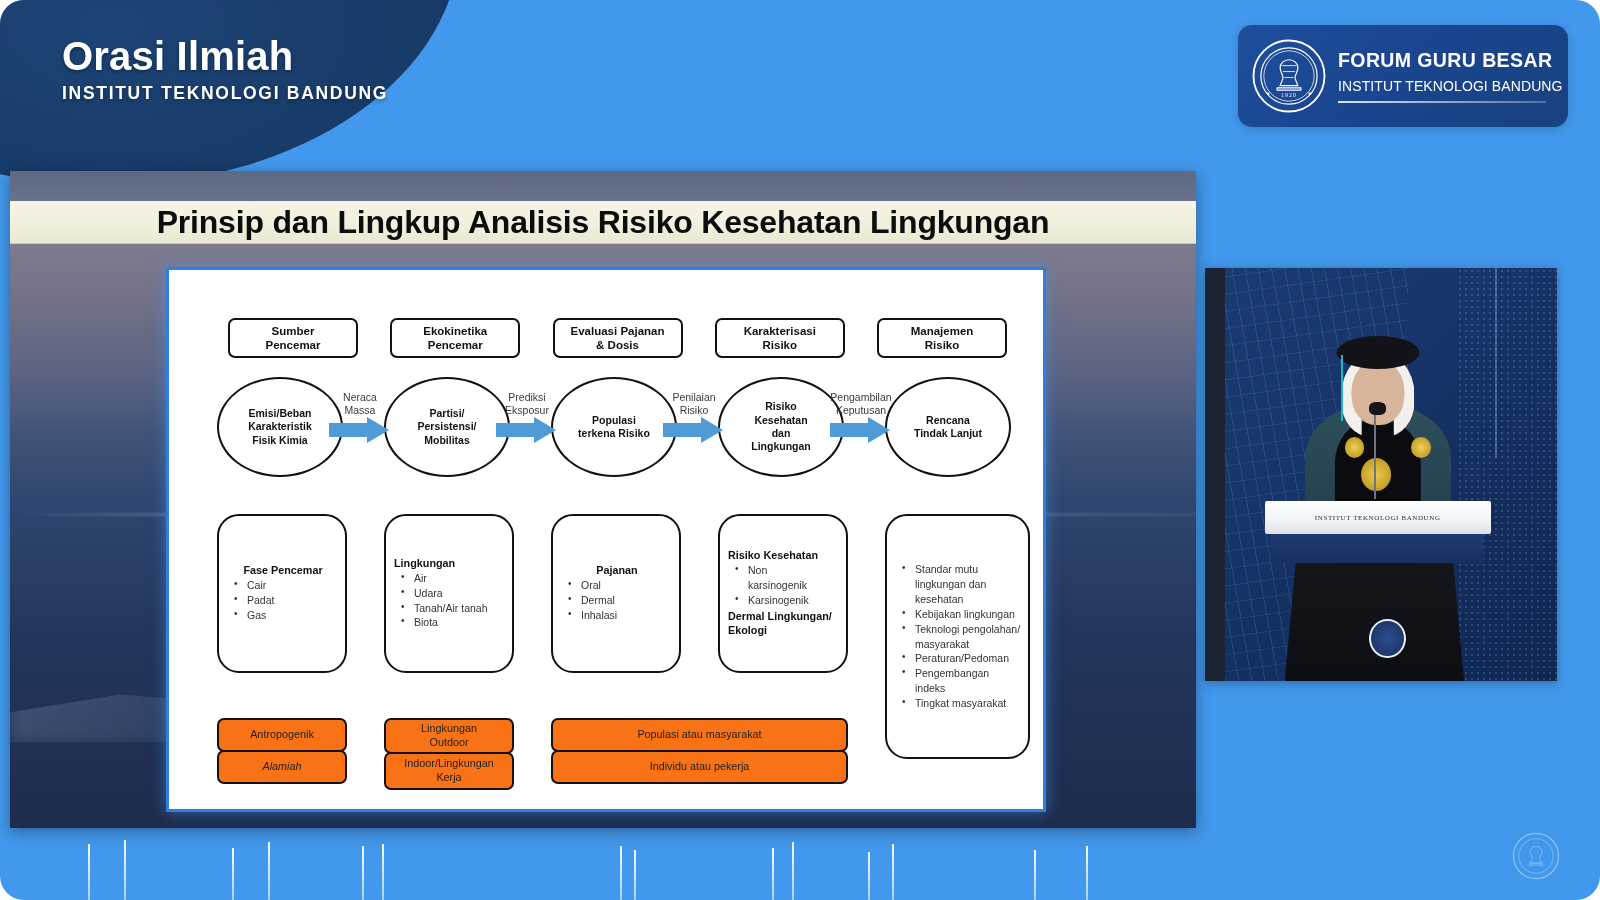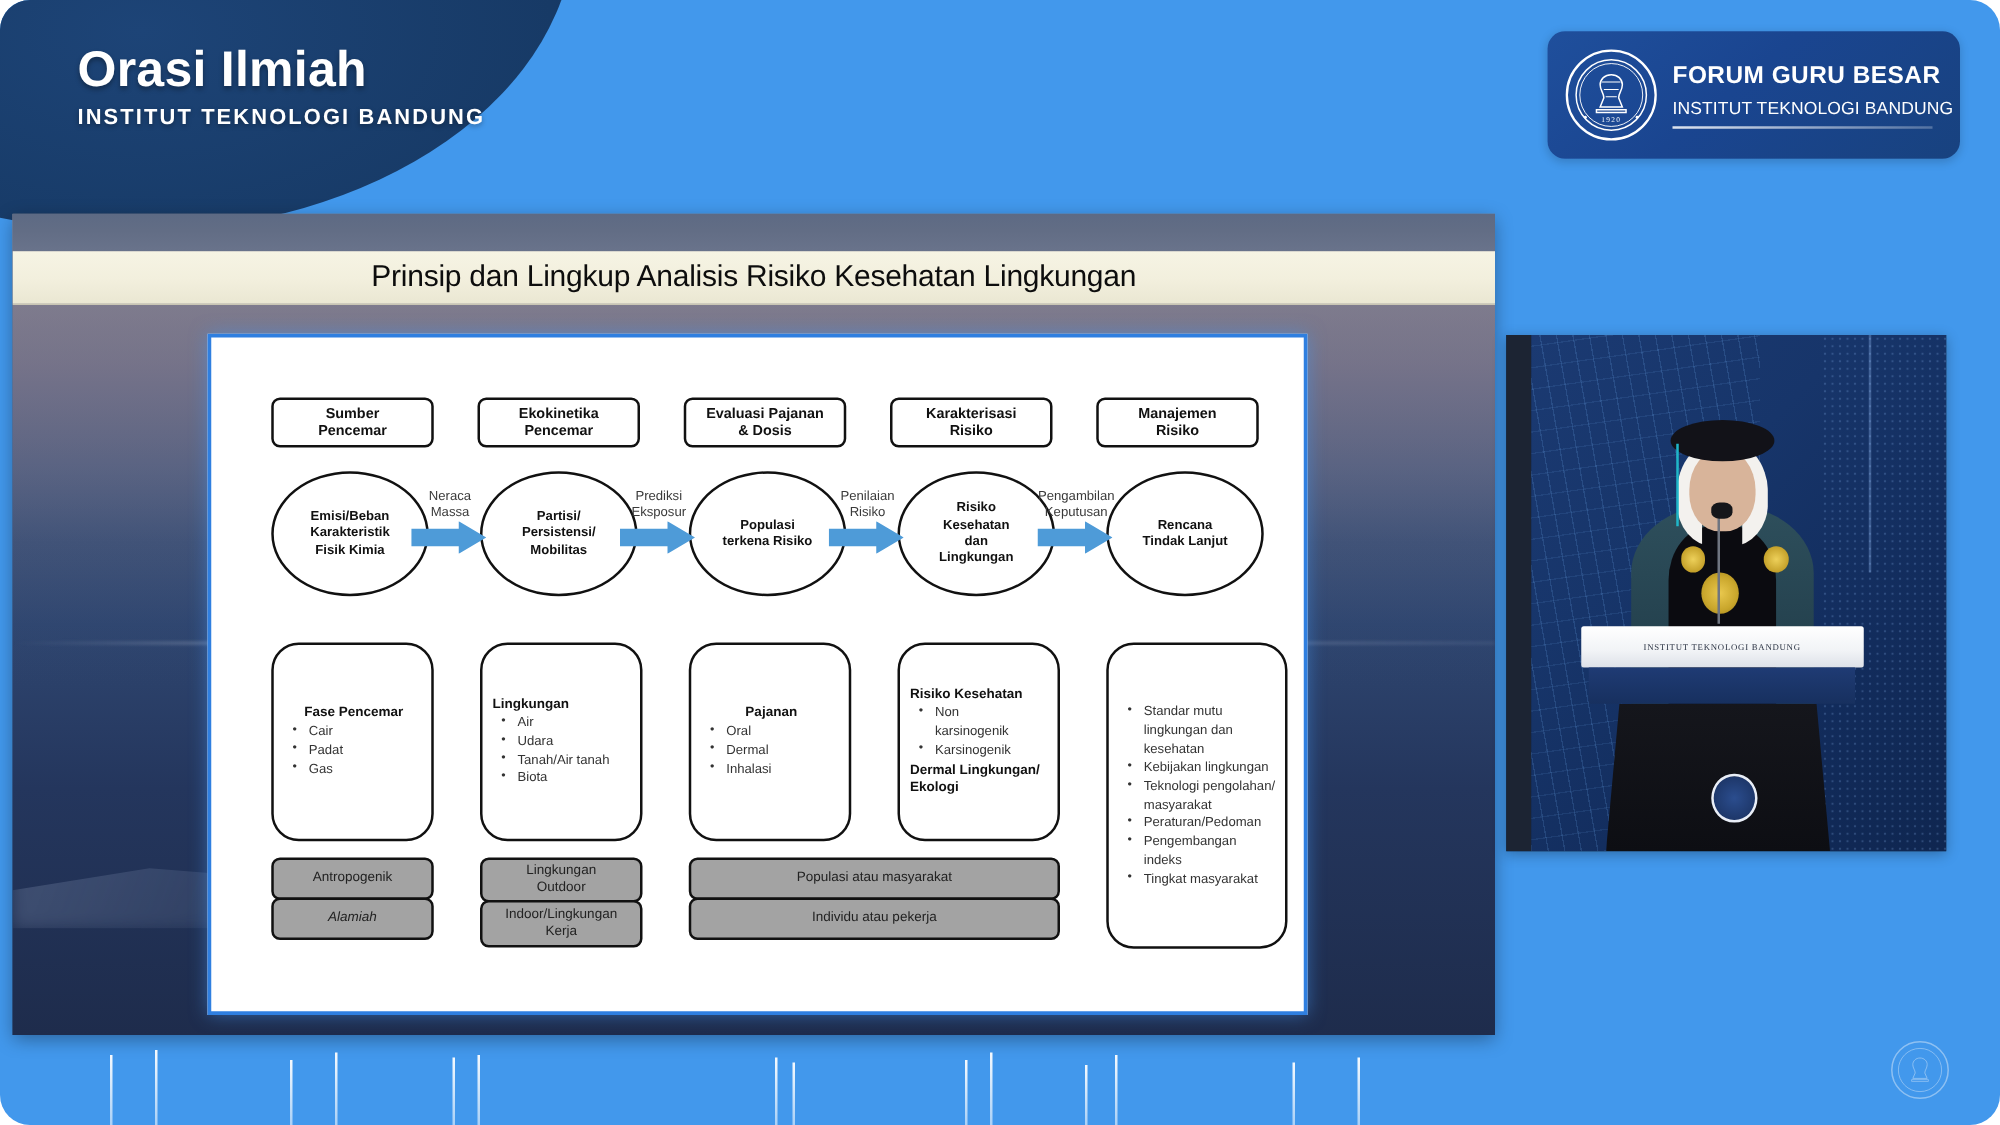--- a/index.html
+++ b/index.html
@@ -103,21 +103,21 @@
     position: absolute; left: 0; top: 0; width: 100%; height: 30px;
     background: linear-gradient(180deg, #5d6a84 0%, #626d85 45%, #69738b 100%);
   }
   .slide-title-band {
     position: absolute; left: 0; top: 30px; width: 100%; height: 43px;
     background: linear-gradient(180deg, #f6f4e4 0%, #f2efdd 55%, #eae7d2 100%);
     display: flex; align-items: center; justify-content: center;
     border-bottom: 1px solid #c9c6b4;
   }
   .slide-title {
-    font-size: 24px; font-weight: normal; color: #0d0d0d;
+    font-size: 32px; font-weight: bold; color: #0d0d0d;
     letter-spacing: -.2px;
   }
 
   
   .diagram {
     position: absolute;
     left: 156px; top: 96px;
     width: 880px; height: 545px;
     background: #ffffff;
     border: 3px solid #2f7fe0;
@@ -129,21 +129,21 @@
   
   .row-head {
     position: absolute; left: 32px; top: 30px; right: 20px;
     display: flex; gap: 0; justify-content: space-between;
   }
   .head-box {
     width: 130px; height: 40px;
     border: 2px solid #111; border-radius: 7px;
     display: flex; flex-direction: column; align-items: center; justify-content: center;
     font-size: 11.5px; font-weight: bold; color: #111; line-height: 1.25;
-    text-align: center; background: #fff;
+    text-align: center; background: #fff; margin-left: 11px;
   }
 
   .row-ellipse {
     position: absolute; left: 32px; top: 89px; right: 20px; height: 100px;
   }
   .ellipse {
     position: absolute; top: 0;
     width: 126px; height: 100px;
     border: 2px solid #111; border-radius: 50%;
     display: flex; align-items: center; justify-content: center;
@@ -187,23 +187,23 @@
   }
   ul.bul li.cont { padding-left: 20px; }
   ul.bul li.cont::before { content: ""; }
 
   .row-bottom {
     position: absolute; left: 32px; top: 398px; right: 20px; height: 76px;
   }
   .stack-box {
     position: absolute;
     border: 2px solid #111; border-radius: 7px;
-    background: #a3a3a3;
+    background: #f97316;
     display: flex; align-items: center; justify-content: center;
-    text-align: center; font-size: 10.8px; color: #222; line-height: 1.28;
+    text-align: center; font-size: 10.8px; color: #222; line-height: 1.28; margin-top: 32px;
   }
 
   .diagram-caption {
     position: absolute; left: 0; right: 0; top: 489px;
     text-align: center; font-size: 10.5px; font-weight: bold; color: #1d1d1d;
   }
 
   
   .video {
     position: absolute;

